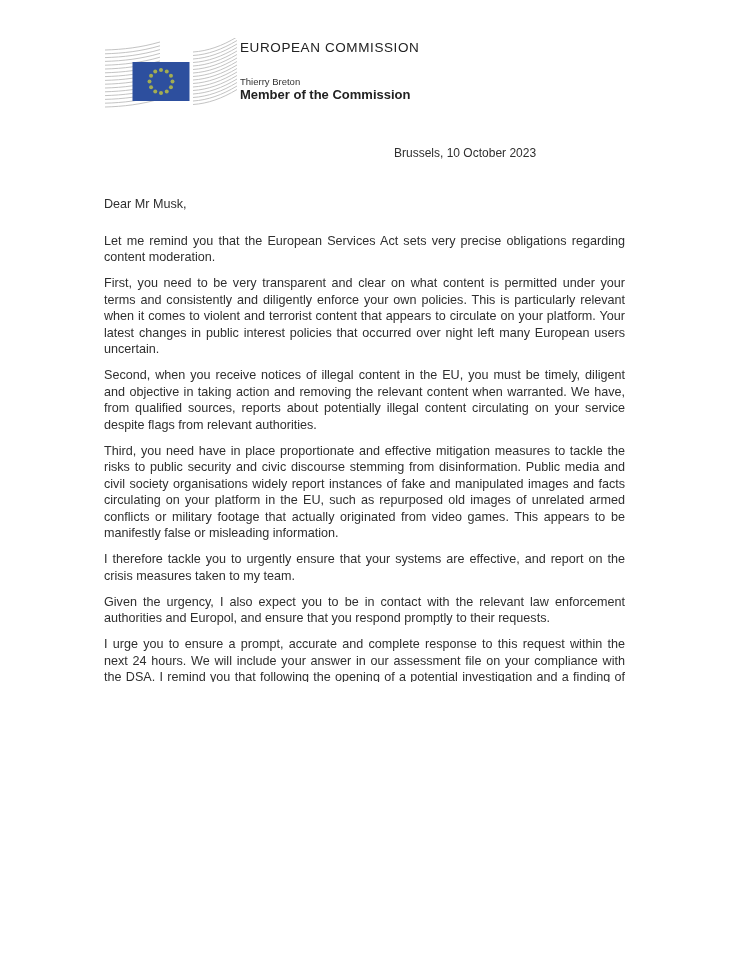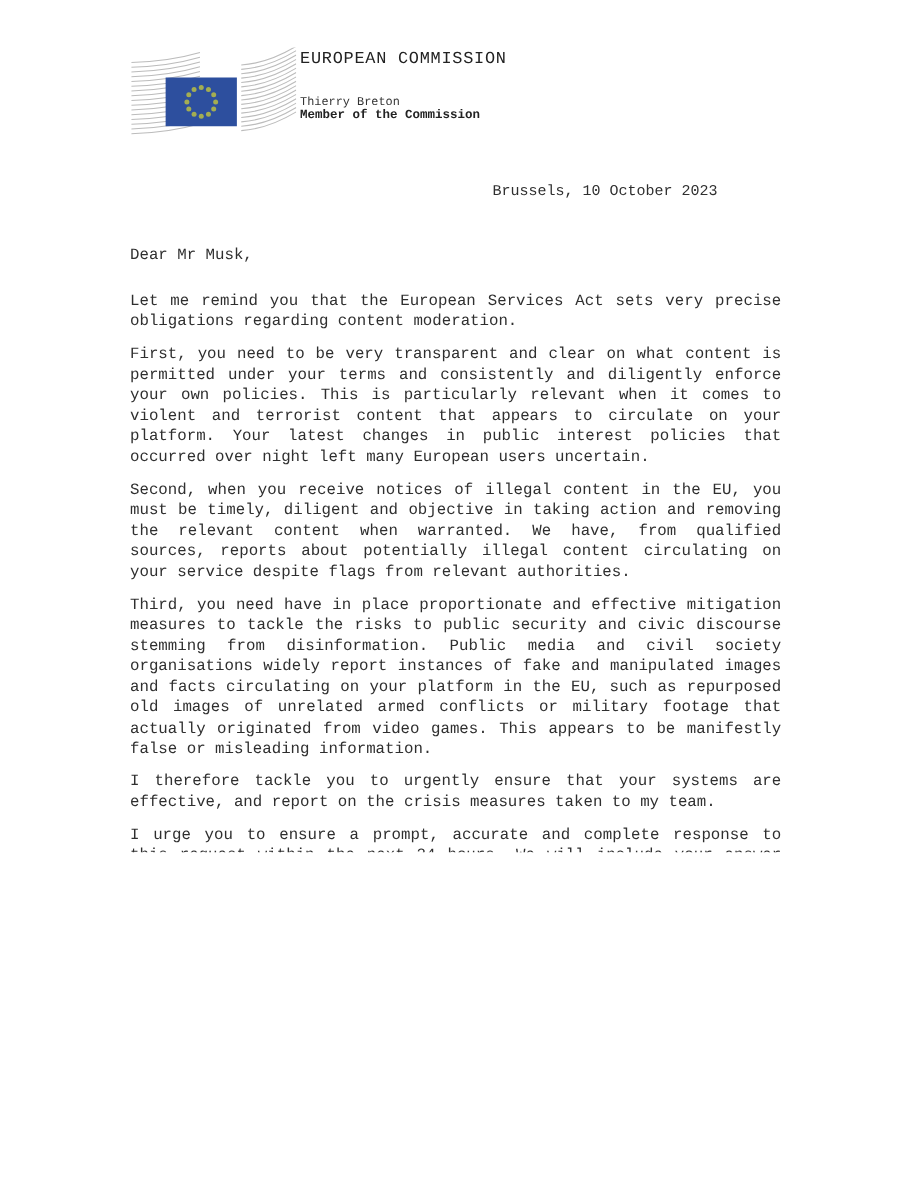--- a/index.html
+++ b/index.html
@@ -5,21 +5,21 @@
   html, body {
     margin: 0;
     padding: 0;
     background: #ffffff;
   }
   .page {
     position: relative;
     width: 734px;
     height: 682px;
     background: #ffffff;
-    font-family: Liberation Mono, monospace;
+    font-family: Liberation Sans, sans-serif;
     color: #2f2f2f;
     overflow: hidden;
   }
   
   .logo-wrap {
     position: absolute;
     left: 105px;
     top: 38px;
     width: 132px;
     height: 74px;
@@ -34,21 +34,21 @@
     letter-spacing: 0.6px;
     color: #222222;
     font-weight: 400;
   }
   .sender-name {
     margin-top: 21px;
     font-size: 9.5px;
     color: #333333;
   }
   .sender-title {
-    font-size: 10px;
+    font-size: 13px;
     font-weight: bold;
     color: #222222;
   }
   
   .dateline {
     position: absolute;
     left: 394px;
     top: 146px;
     font-size: 12px;
   }
@@ -156,19 +156,20 @@
 
   <div class="dateline">Brussels, 10 October 2023</div>
 
   <div class="body-text">
     <p class="salutation">Dear Mr Musk,</p>
     <p class="para">Let me remind you that the European Services Act sets very precise obligations regarding content moderation.</p>
     <p class="para">First, you need to be very transparent and clear on what content is permitted under your terms and consistently and diligently enforce your own policies. This is particularly relevant when it comes to violent and terrorist content that appears to circulate on your platform. Your latest changes in public interest policies that occurred over night left many European users uncertain.</p>
     <p class="para">Second, when you receive notices of illegal content in the EU, you must be timely, diligent and objective in taking action and removing the relevant content when warranted. We have, from qualified sources, reports about potentially illegal content circulating on your service despite flags from relevant authorities.</p>
     <p class="para">Third, you need have in place proportionate and effective mitigation measures to tackle the risks to public security and civic discourse stemming from disinformation. Public media and civil society organisations widely report instances of fake and manipulated images and facts circulating on your platform in the EU, such as repurposed old images of unrelated armed conflicts or military footage that actually originated from video games. This appears to be manifestly false or misleading information.</p>
     <p class="para">I therefore tackle you to urgently ensure that your systems are effective, and report on the crisis measures taken to my team.</p>
+    <p class="para">Given the urgency, I also expect you to be in contact with the relevant law enforcement authorities and Europol, and ensure that you respond promptly to their requests.</p>
     <p class="para">I urge you to ensure a prompt, accurate and complete response to this request within the next 24 hours. We will include your answer in our assessment file on your compliance with the DSA. I remind you that following the opening of a potential investigation and a finding of non-compliance, penalties can be imposed.</p>
     <div class="signature-name">Thierry Breton</div>
   </div>
 
   <div class="footer-address">Commission européenne, 1049 Bruxelles, BELGIQUE</div>
 
 </div>
 
 </body></html>

